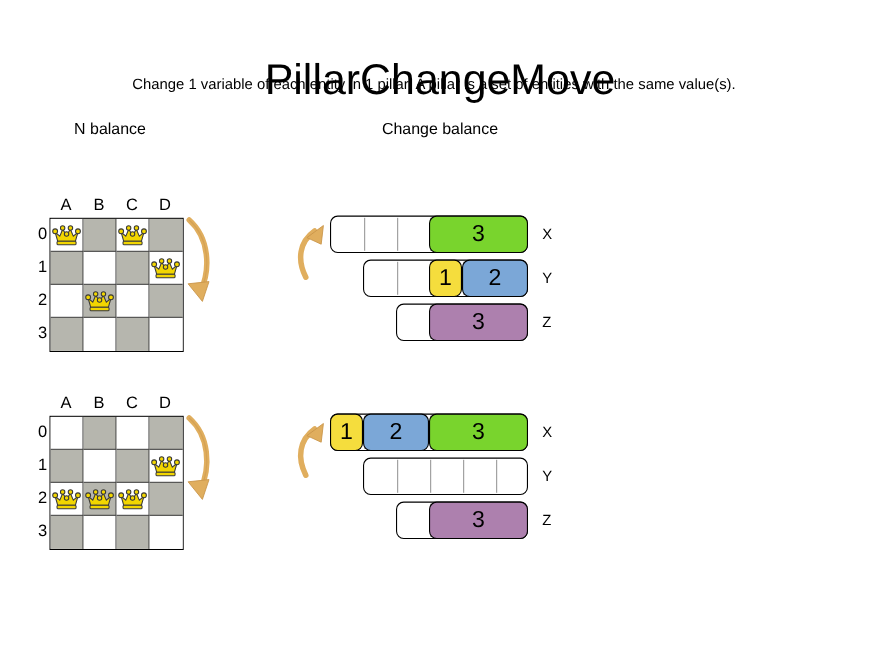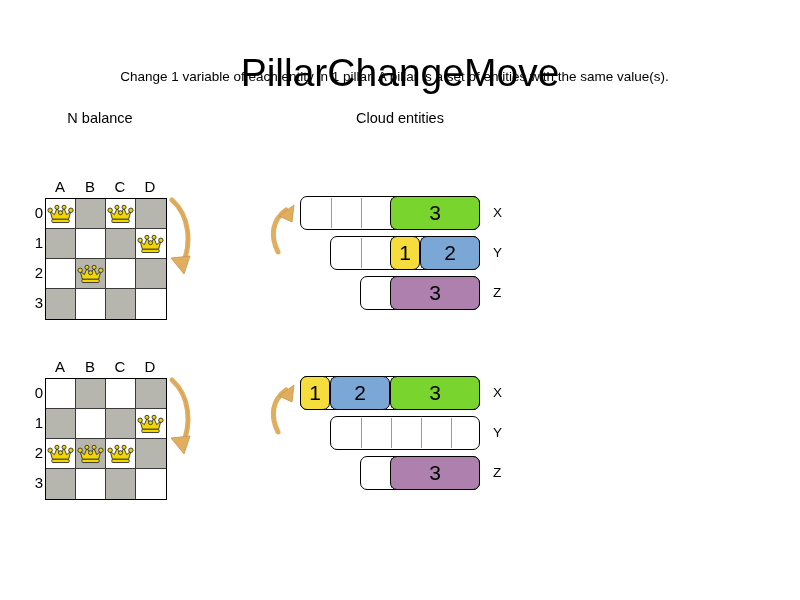--- a/index.html
+++ b/index.html
@@ -172,21 +172,21 @@
     line-height: 18px;
   }
 </style>
 </head>
 <body>
 
 <h1 id="page-title">PillarChangeMove</h1>
 <div id="page-subtitle">Change 1 variable of each entity in 1 pillar. A pillar is a set of entities with the same value(s).</div>
 
 <div id="caption-nqueens" class="section-caption">N balance</div>
-<div id="caption-cloud" class="section-caption">Cloud entities</div>
+<div id="caption-cloud" class="section-caption">Change balance</div>
 
 <div id="board-wrap-top" class="board-wrap">
     <div class="file-labels">
       <span style="left: 0px;">A</span>
       <span style="left: 30px;">B</span>
       <span style="left: 60px;">C</span>
       <span style="left: 90px;">D</span>
     </div>
     <div class="rank-labels">
       <span style="top: 0px;">0</span>

